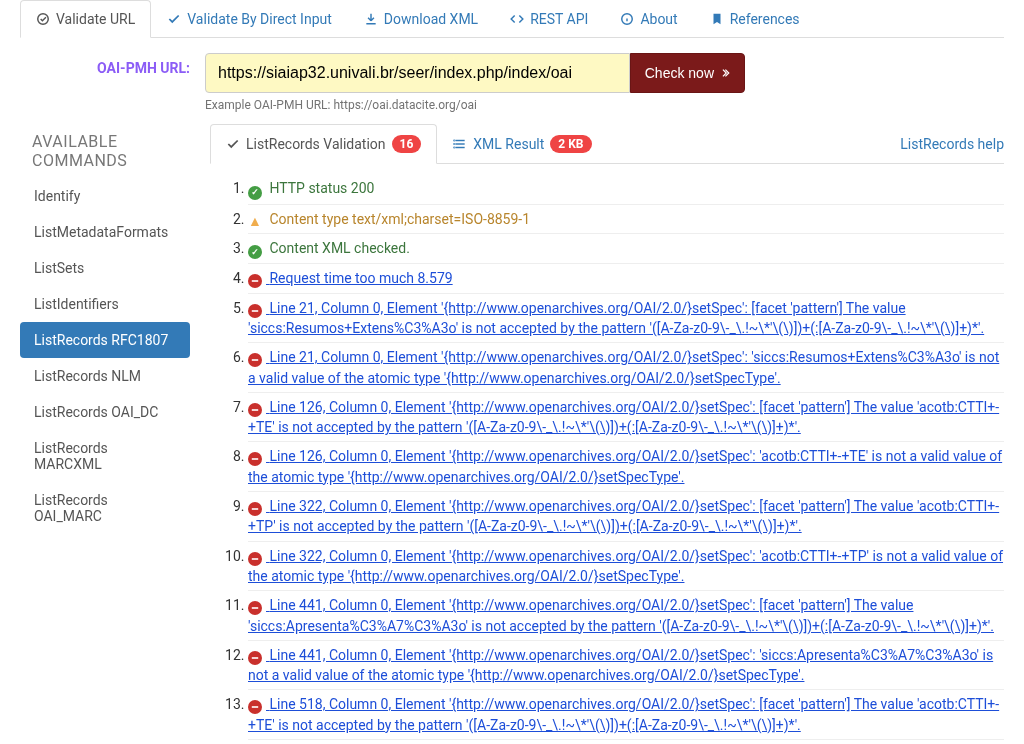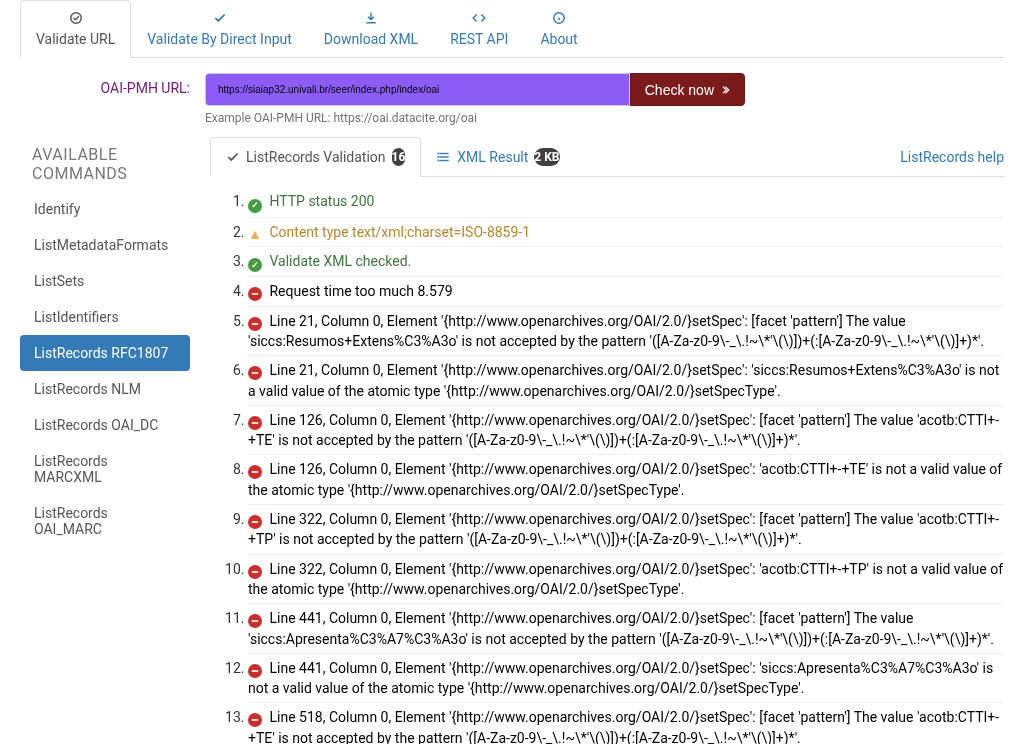--- a/index.html
+++ b/index.html
@@ -1,48 +1,48 @@
 <!DOCTYPE html>
 <html><head>
 <meta charset="utf-8">
 <style>
 * { box-sizing: border-box; margin: 0; padding: 0; }
 body { font-family: -apple-system, BlinkMacSystemFont, "Segoe UI", Roboto, "Helvetica Neue", Arial, sans-serif; font-size: 14px; color: #333; background: #fff; }
 .container { padding: 0 20px; }
 .nav-tabs { border-bottom: 1px solid #ddd; display: flex; align-items: flex-end; margin-bottom: 15px; }
-.nav-tabs .tab { padding: 10px 15px; color: #337ab7; cursor: pointer; border: 1px solid transparent; border-radius: 4px 4px 0 0; margin-bottom: -1px; display: flex; align-items: center; gap: 6px; flex-direction: column; }
+.nav-tabs .tab { padding: 10px 15px; color: #337ab7; cursor: pointer; border: 1px solid transparent; border-radius: 4px 4px 0 0; margin-bottom: -1px; display: flex; align-items: center; gap: 6px; }
 .nav-tabs .tab.active { color: #555; background: #fff; border-color: #ddd #ddd #fff; }
 .nav-tabs .tab.active .icon { color: #555; }
 .nav-tabs .tab:not(.active) .icon { color: #337ab7; }
 .nav-tabs .icon { font-size: 14px; }
 .form-row { display: flex; align-items: flex-start; margin-bottom: 5px; }
-.form-label { width: 185px; text-align: right; padding-right: 15px; font-weight: 400; padding-top: 7px; color:#701a75;}
+.form-label { width: 185px; text-align: right; padding-right: 15px; font-weight: 700; padding-top: 7px; color:#8b5cf6;}
 .input-group { display: flex; flex: 1; max-width: 540px; }
-.input-group input { flex: 1; padding: 10px 12px; border: 1px solid #ccc; border-radius: 4px 0 0 4px; font-size: 10px; background:#8b5cf6; }
+.input-group input { flex: 1; padding: 10px 12px; border: 1px solid #ccc; border-radius: 4px 0 0 4px; font-size: 16px; background:#fef9c3; }
 .input-group button { padding: 6px 14px; background: #7b1a1a; color: #fff; border: 1px solid #6a1515; border-radius: 0 4px 4px 0; cursor: pointer; font-size: 14px; display:flex; align-items:center; gap:6px;}
 .help-text { font-size: 12px; color: #737373; margin-left: 185px; margin-bottom: 12px; }
 .layout { display: flex; gap: 20px; }
 .sidebar { width: 170px; flex-shrink: 0; }
 .sidebar-title { font-weight: 400; color: #777; font-size: 16px; letter-spacing: 0.5px; padding: 8px 0 8px 12px; }
 .sidebar .item { display: block; padding: 10px 14px; color: #555; cursor: pointer; border-radius: 4px; font-size:14px; }
 .sidebar .item.active { background: #337ab7; color: #fff; }
 .main { flex: 1; }
 .sub-tabs { border-bottom: 1px solid #ddd; display: flex; align-items: center; }
 .sub-tabs .stab { padding: 10px 15px; color: #555; cursor: pointer; border: 1px solid transparent; border-radius: 4px 4px 0 0; margin-bottom: -1px; display:flex; align-items:center; gap:6px;justify-content:center; }
 .sub-tabs .stab.active { background: #fff; border-color: #ddd #ddd #fff; }
 .sub-tabs .stab:not(.active) { color: #337ab7; }
-.sub-tabs .badge { background: #404040; color: #fff; border-radius: 10px; padding: 2px 0; font-size: 12px; font-weight:700; }
+.sub-tabs .badge { background: #ef4444; color: #fff; border-radius: 10px; padding: 2px 8px; font-size: 12px; font-weight:700; }
 .sub-tabs .help-link { margin-left: auto; padding: 10px 0; color: #337ab7; cursor:pointer; }
 .results { padding: 10px 0 0 0; font-size:14px; }
 .results ol { padding-left: 38px; }
 .results li { padding: 4px 0; border-bottom: 1px solid #eee; line-height: 1.45; }
 .results li::marker { color: #333; }
 .ok { color: #3c763d; }
 .warn { color: #b8852c; }
-.err { color: #000000; }
+.err { color: #1d4ed8; text-decoration: underline; }
 .status-icon { display: inline-flex; align-items:center; justify-content:center; width:14px; height:14px; border-radius:50%; vertical-align:-2px; margin-right:4px; font-size:9px; font-weight:700; }
 .status-ok { background:#449d44; color:#fff; }
 .status-warn { color:#f0ad4e; font-size:14px; }
 .status-err { background:#c9302c; color:#fff; }
 .icon { display:inline-block; }
 svg { display:block; }
 </style>
 </head>
 <body>
 
@@ -84,20 +84,28 @@
     </li>
     <li class="tab">
       <span class="icon">
           <svg width="14" height="14" viewBox="0 0 24 24" fill="none" stroke="currentColor" stroke-width="2.5">
             <circle cx="12" cy="12" r="9"></circle>
             <line x1="12" y1="8" x2="12" y2="8"></line>
             <line x1="12" y1="11" x2="12" y2="16"></line>
           </svg>
         </span>
       <span>About</span>
+    </li>
+    <li class="tab">
+      <span class="icon">
+          <svg width="14" height="14" viewBox="0 0 24 24" fill="currentColor">
+            <path d="M6 3h12v18l-6-4-6 4z"></path>
+          </svg>
+        </span>
+      <span>References</span>
     </li>
   </ul>
 
   <div class="form-row">
     <label class="form-label">OAI-PMH URL:</label>
     <div class="input-group">
       <input type="text" value="https://siaiap32.univali.br/seer/index.php/index/oai" style="">
       <button>
         <span>Check now</span>
         <span class="icon">
@@ -152,21 +160,21 @@
           <span>XML Result</span>
           <span class="badge">2 KB</span>
         </div>
         <span class="help-link">ListRecords help</span>
       </div>
 
       <div class="results">
         <ol id="results-list">
             <li><span class="ok"><span class="status-icon status-ok">✓</span> <span>HTTP status 200</span></span></li>
             <li><span class="warn"><span class="status-icon status-warn">▲</span> <span>Content type text/xml;charset=ISO-8859-1</span></span></li>
-            <li><span class="ok"><span class="status-icon status-ok">✓</span> <span>Validate XML checked.</span></span></li>
+            <li><span class="ok"><span class="status-icon status-ok">✓</span> <span>Content XML checked.</span></span></li>
             <li><span class="err"><span class="status-icon status-err">
                   <svg width="8" height="8" viewBox="0 0 10 10">
                     <rect x="1" y="4" width="8" height="2" fill="#fff"></rect>
                   </svg>
                 </span> <span>Request time too much 8.579</span></span></li>
             <li><span class="err"><span class="status-icon status-err">
                   <svg width="8" height="8" viewBox="0 0 10 10">
                     <rect x="1" y="4" width="8" height="2" fill="#fff"></rect>
                   </svg>
                 </span> <span>Line 21, Column 0, Element '{http://www.openarchives.org/OAI/2.0/}setSpec': [facet 'pattern'] The value 'siccs:Resumos+Extens%C3%A3o' is not accepted by the pattern '([A-Za-z0-9\-_\.!~\*'\(\)])+(:[A-Za-z0-9\-_\.!~\*'\(\)]+)*'.</span></span></li>

